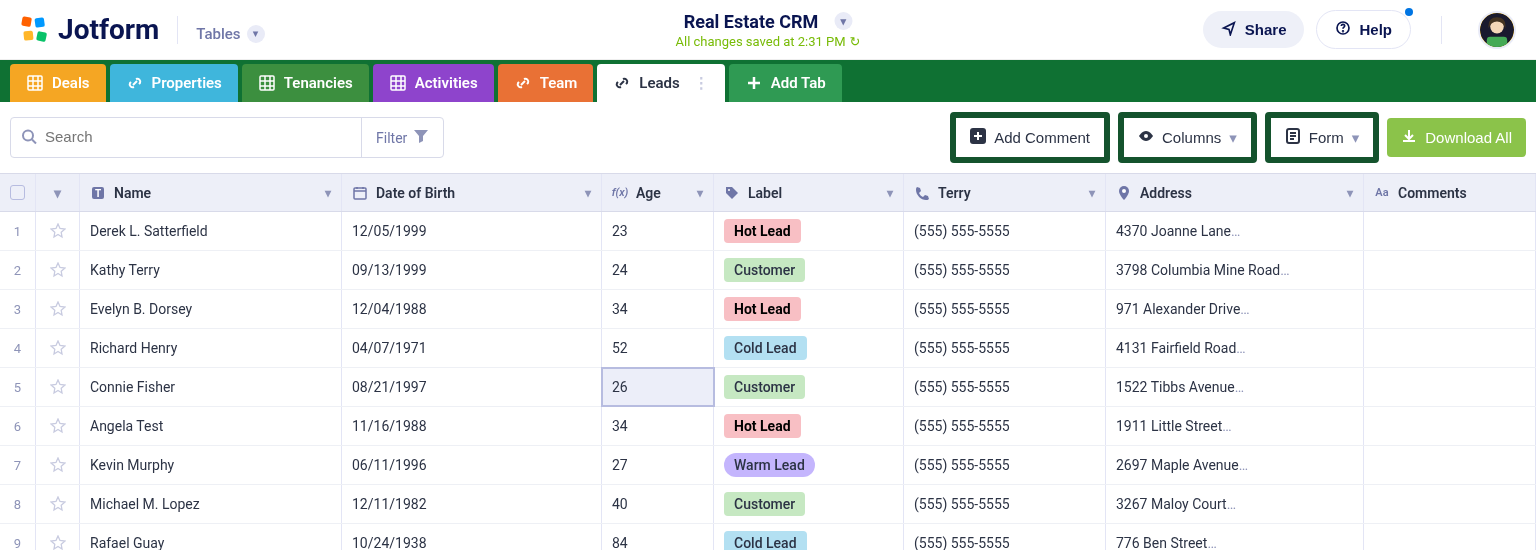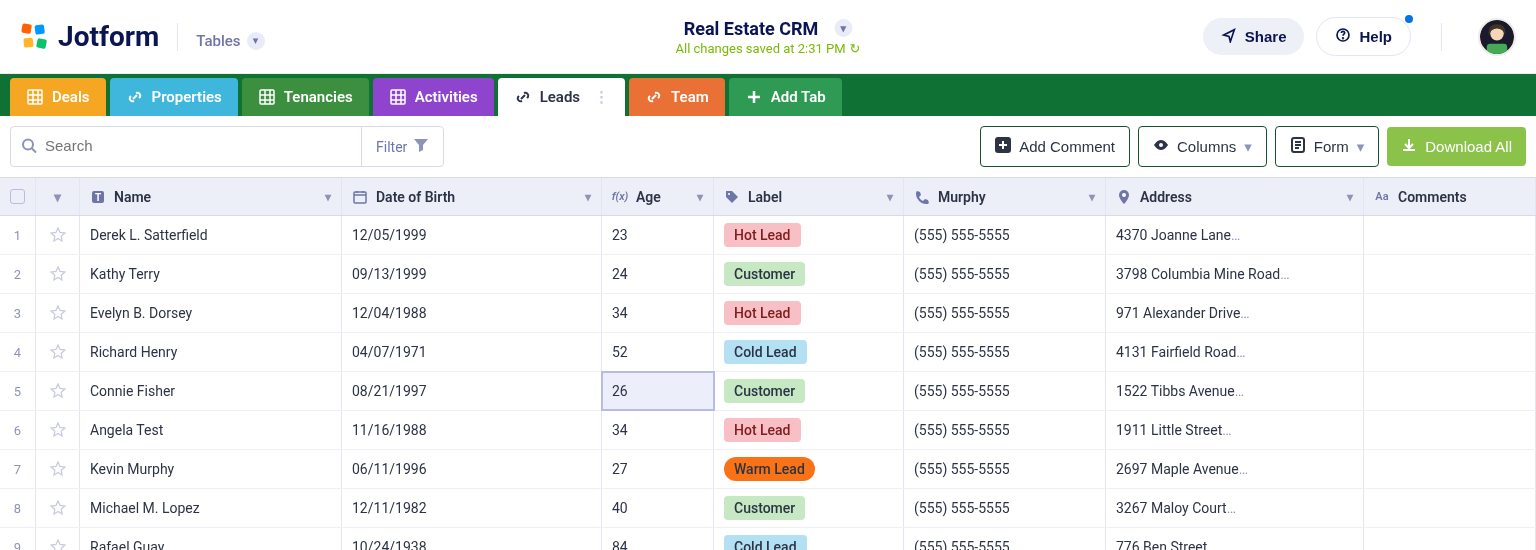--- a/index.html
+++ b/index.html
@@ -1,17 +1,17 @@
 <!DOCTYPE html>
 <html><head>
 <meta charset="utf-8">
 <style>
 * { box-sizing: border-box; margin: 0; padding: 0; }
 body { font-family: -apple-system, BlinkMacSystemFont, "Segoe UI", Roboto, sans-serif; font-size: 14px; color: #2c3345; background: #fff; width: 1536px; }
-.topbar { display: flex; align-items: center; height: 74px; padding: 0 20px; border-bottom: 1px solid #eee; }
+.topbar { display: flex; align-items: center; height: 60px; padding: 0 20px; border-bottom: 1px solid #eee; }
 .logo-wrap { display: flex; align-items: center; gap: 8px; font-weight: 700; font-size: 28px; color: #0a1551; }
 .logo-mark { width: 30px; height: 30px; }
 .logo-mark svg { width: 100%; height: 100%; }
 .vr { width: 1px; height: 28px; background: #e3e5f5; margin: 0 18px; }
 .tables-dd { display: flex; align-items: center; gap: 6px; color: #6f76a7; font-size: 15px; cursor: pointer; font-weight: 500; margin-top: 8px; }
 .chev-circ { width: 18px; height: 18px; border-radius: 50%; background: #e9ebf7; display: flex; align-items: center; justify-content: center; font-size: 11px; color: #6f76a7; }
 .center-title { position: absolute; left: 50%; transform: translateX(-50%); text-align: center; }
 .center-title .title { font-weight: 700; font-size: 18px; color: #0a1551; display: flex; align-items: center; justify-content: center; gap: 16px; }
 .center-title .saved { font-size: 13px; color: #78bb07; font-weight: 400; display:flex; align-items:center; justify-content:center; gap:4px; margin-top:2px; }
 .right-actions { margin-left: auto; display: flex; align-items: center; gap: 12px; }
@@ -34,45 +34,45 @@
 .tab .icon { width:18px; height:18px; display:flex; align-items:center; justify-content:center; }
 .tab .dots { color:#c8cbe0; padding-left:6px; }
 
 .toolbar { display: flex; align-items: center; padding: 10px; gap: 8px; }
 .search-wrap { display: flex; border: 1px solid #d8dae9; border-radius: 4px; overflow: hidden; }
 .search-input { border: none; padding: 10px 12px 10px 34px; width: 350px; font-size: 15px; color: #2c3345; outline:none; background: transparent; }
 .search-box { position: relative; }
 .search-icon { position: absolute; left: 10px; top: 50%; transform: translateY(-50%); color: #8e94b8; }
 .filter-btn { border-left: 1px solid #d8dae9; padding: 10px 14px; color: #6f76a7; display:flex; align-items:center; gap:6px; cursor:pointer; font-size:14px; }
 .toolbar .spacer { flex: 1; }
-.tool-btn { display: flex; align-items: center; gap: 8px; border: 1px solid #14532d; background: #fff; border-radius: 4px; padding: 10px 14px; font-weight: 500; cursor:pointer; font-size:15px; color:#2c3345; }
+.tool-btn { display: flex; align-items: center; gap: 8px; border: 6px solid #14532d; background: #fff; border-radius: 4px; padding: 10px 14px; font-weight: 500; cursor:pointer; font-size:15px; color:#2c3345; }
 .download-btn { background: #8bc34a; color: #fff; border: none; }
 
 .grid { border-top: 1px solid #d8dae9; }
 .grid-header { display: flex; background: #edeff8; border-bottom: 1px solid #d8dae9; height: 38px; font-weight: 600; color: #2c3345; }
 .grid-row { display: flex; border-bottom: 1px solid #eef0f5; height: 39px; align-items: stretch; }
 .cell { border-right: 1px solid #e3e5f5; display: flex; align-items: center; padding: 0 10px; overflow: hidden; white-space: nowrap; }
 .grid-header .cell { font-size: 14px; }
 .col-rownum { width: 36px; justify-content: center; color: #8e94b8; font-size: 13px; }
 .col-star { width: 44px; justify-content: center; color: #c8cbe0; }
 .col-name { width: 262px; }
 .col-dob { width: 260px; }
 .col-age { width: 112px; }
 .col-label { width: 190px; }
 .col-phone { width: 202px; }
 .col-addr { width: 258px; }
 .col-comments { flex: 1; }
 .hdr { display:flex; align-items:center; gap:8px; width:100%; }
 .hdr .chev { margin-left:auto; color:#8e94b8; font-size:12px; }
 .hdr .ico { color:#6f76a7; width:16px; display:flex; justify-content:center; }
 .badge { border-radius: 4px; padding: 4px 10px; font-size: 14px; font-weight:500; }
-.badge.hot { background: #f8bfc4; color: #7f1d1d; }
+.badge.hot { background: #f8bfc4; color: #000000; font-weight: bold; }
 .badge.customer { background: #c6e8c2; color: #2c3345; }
 .badge.cold { background: #b3e0f2; color: #2c3345; }
-.badge.warm { background: #f97316; color: #2c3345; border-radius: 12px; }
+.badge.warm { background: #c4b5fd; color: #2c3345; border-radius: 12px; }
 .age-hl { background: #eceef9; outline: 2px solid #b7bce0; outline-offset: -1px; }
 .checkbox { width:15px; height:15px; border:1px solid #b7bce0; border-radius:3px; }
 .star { cursor:pointer; }
 .ellipsis { color:#8e94b8; }
 
 svg.ic { width:16px; height:16px; }
 </style>
 </head>
 <body>
 
@@ -164,36 +164,36 @@
   </div>
   <div class="tab activities">
     <span class="icon">
         <svg class="ic" viewBox="0 0 16 16" fill="none" stroke="#fff" stroke-width="1.5">
           <rect x="1" y="1" width="14" height="14" rx="1"></rect>
           <path d="M1 6h14M1 11h14M6 1v14M11 1v14"></path>
         </svg>
       </span>
     <span>Activities</span>
   </div>
+  <div class="tab team">
+    <span class="icon">
+        <svg class="ic" viewBox="0 0 16 16" fill="none" stroke="#fff" stroke-width="2">
+          <path d="M6 10l4-4M7 12a3 3 0 01-4-4l1-1M9 4a3 3 0 014 4l-1 1"></path>
+        </svg>
+      </span>
+    <span>Team</span>
+  </div>
   <div class="tab leads">
     <span class="icon">
         <svg class="ic" viewBox="0 0 16 16" fill="none" stroke="#2c3345" stroke-width="2">
           <path d="M6 10l4-4M7 12a3 3 0 01-4-4l1-1M9 4a3 3 0 014 4l-1 1"></path>
         </svg>
       </span>
     <span>Leads</span>
     <span class="dots">⋮</span>
-  </div>
-  <div class="tab team">
-    <span class="icon">
-        <svg class="ic" viewBox="0 0 16 16" fill="none" stroke="#fff" stroke-width="2">
-          <path d="M6 10l4-4M7 12a3 3 0 01-4-4l1-1M9 4a3 3 0 014 4l-1 1"></path>
-        </svg>
-      </span>
-    <span>Team</span>
   </div>
   <div class="tab addtab">
     <span class="icon">
         <svg class="ic" viewBox="0 0 16 16" stroke="#fff" stroke-width="2.5">
           <path d="M8 2v12M2 8h12"></path>
         </svg>
       </span>
     <span>Add Tab</span>
   </div>
 </div>
@@ -297,21 +297,21 @@
           <span class="chev">▾</span>
         </div>
       </div>
     <div class="cell col-phone">
         <div class="hdr">
           <span class="ico">
             <svg class="ic" viewBox="0 0 16 16" fill="#6f76a7">
               <path d="M3 2l3 1 1 3-2 2c1 2 2 3 4 4l2-2 3 1 1 3c-1 1-2 1-3 1-5 0-10-5-10-10 0-1 0-2 1-3z"></path>
             </svg>
           </span>
-          <span>Murphy</span>
+          <span>Terry</span>
           <span class="chev">▾</span>
         </div>
       </div>
     <div class="cell col-addr">
         <div class="hdr">
           <span class="ico">
             <svg class="ic" viewBox="0 0 16 16" fill="#6f76a7">
               <path d="M8 1a5 5 0 015 5c0 4-5 9-5 9S3 10 3 6a5 5 0 015-5z"></path>
               <circle cx="8" cy="6" r="2" fill="#fff"></circle>
             </svg>

